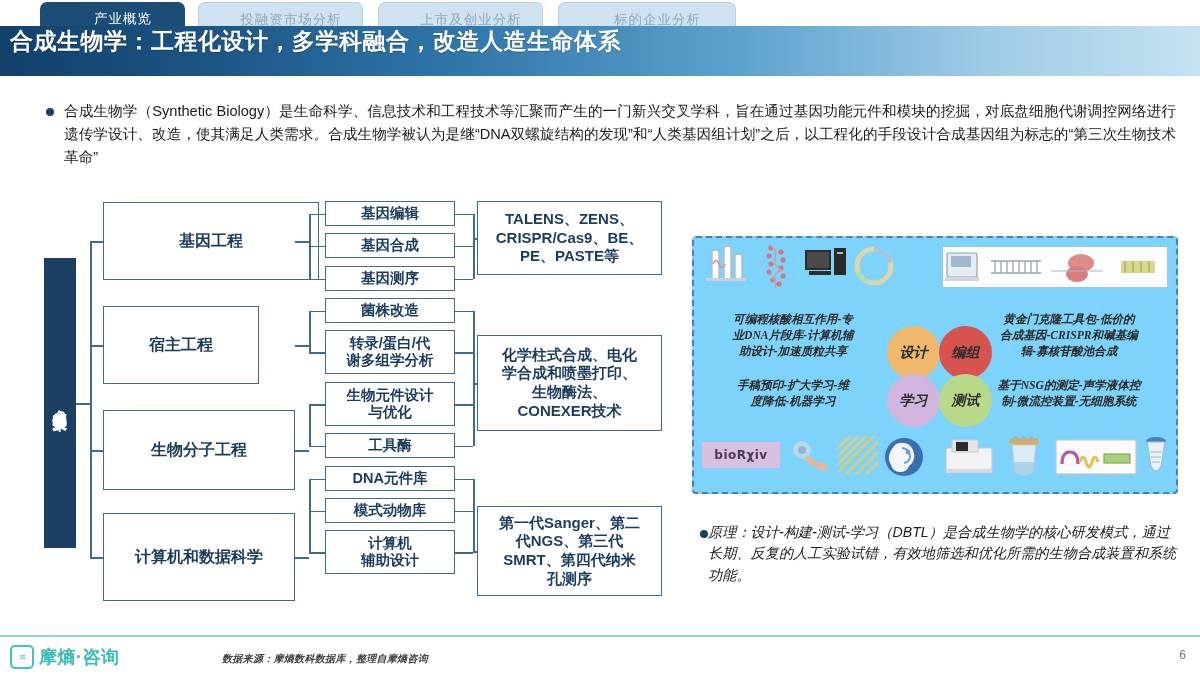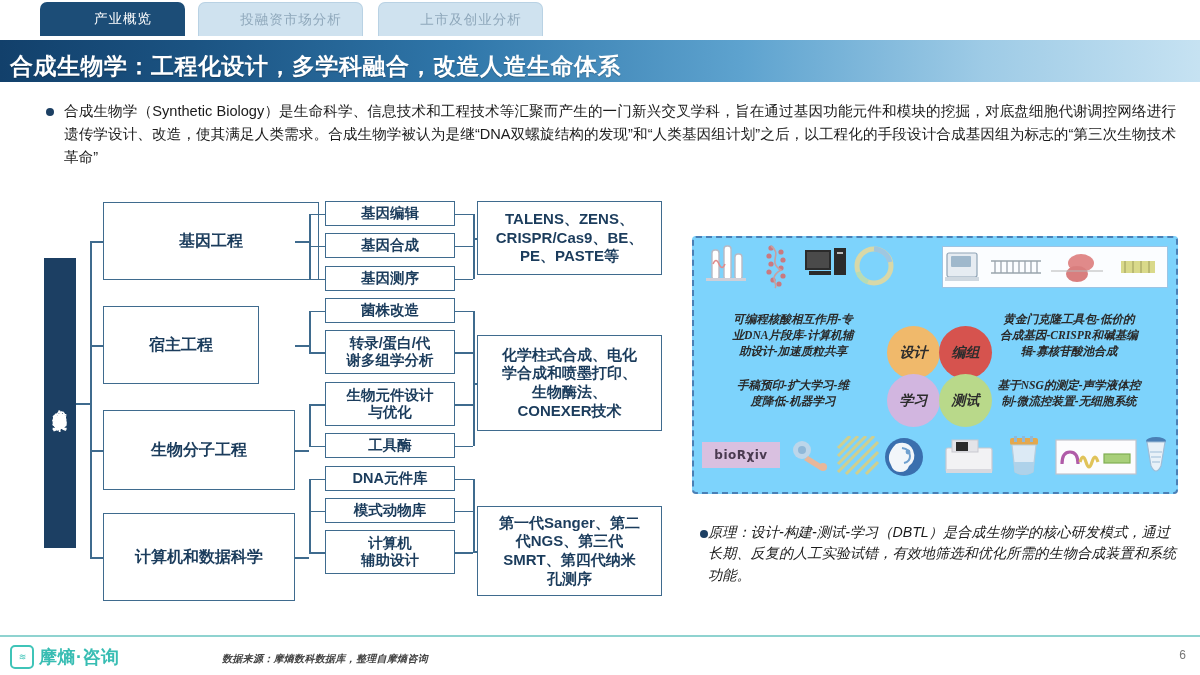--- a/index.html
+++ b/index.html
@@ -20,23 +20,23 @@
     display:flex;align-items:center;justify-content:center;
     font-size:13.5px;letter-spacing:1px;
     box-sizing:border-box;
     padding-left:21px;
   }
   .tab.active{background:#1c4d77;color:#ffffff;}
   .tab.inactive{background:#cfe2ef;color:#8fa8bb;border:1px solid #b9d2e4;border-bottom:none;}
 
   
   .titlebar{
-    position:absolute;left:0;top:40px;width:1200px;height:42px;
+    position:absolute;left:0;top:26px;width:1200px;height:50px;
     background:linear-gradient(90deg,#12406b 0%,#1b5382 16%,#2f76a9 38%,#5ea3cf 62%,#9ecbe6 82%,#c6e2f2 100%);
-    display:flex;align-items:flex-end;
+    display:flex;align-items:flex-start;
   }
   .titlebar .txt{
     color:#ffffff;font-size:23px;font-weight:bold;letter-spacing:0.5px;
     margin-left:10px;
     text-shadow:0 1px 1px rgba(0,0,0,.25);
   }
 
   
   .para{
     position:absolute;left:46px;top:100px;width:1130px;
@@ -126,20 +126,21 @@
 </style>
 </head>
 <body>
 
 <div class="slide">
 
   <div class="tabbar">
       <div class="tab active" style="left: 40px; width: 145px;">产业概览</div>
       <div class="tab inactive" style="left: 198px; width: 165px;">投融资市场分析</div>
       <div class="tab inactive" style="left: 378px; width: 165px;">上市及创业分析</div>
+      <div class="tab inactive" style="left: 558px; width: 178px;">标的企业分析</div>
     </div>
 
   <div class="titlebar">
     <div class="txt">合成生物学：工程化设计，多学科融合，改造人造生命体系</div>
   </div>
 
   <div class="para">
     <div class="bullet"></div>
     <div class="ptext">合成生物学（Synthetic Biology）是生命科学、信息技术和工程技术等汇聚而产生的一门新兴交叉学科，旨在通过基因功能元件和模块的挖掘，对底盘细胞代谢调控网络进行遗传学设计、改造，使其满足人类需求。合成生物学被认为是继“DNA双螺旋结构的发现”和“人类基因组计划”之后，以工程化的手段设计合成基因组为标志的“第三次生物技术革命”</div>
   </div>

